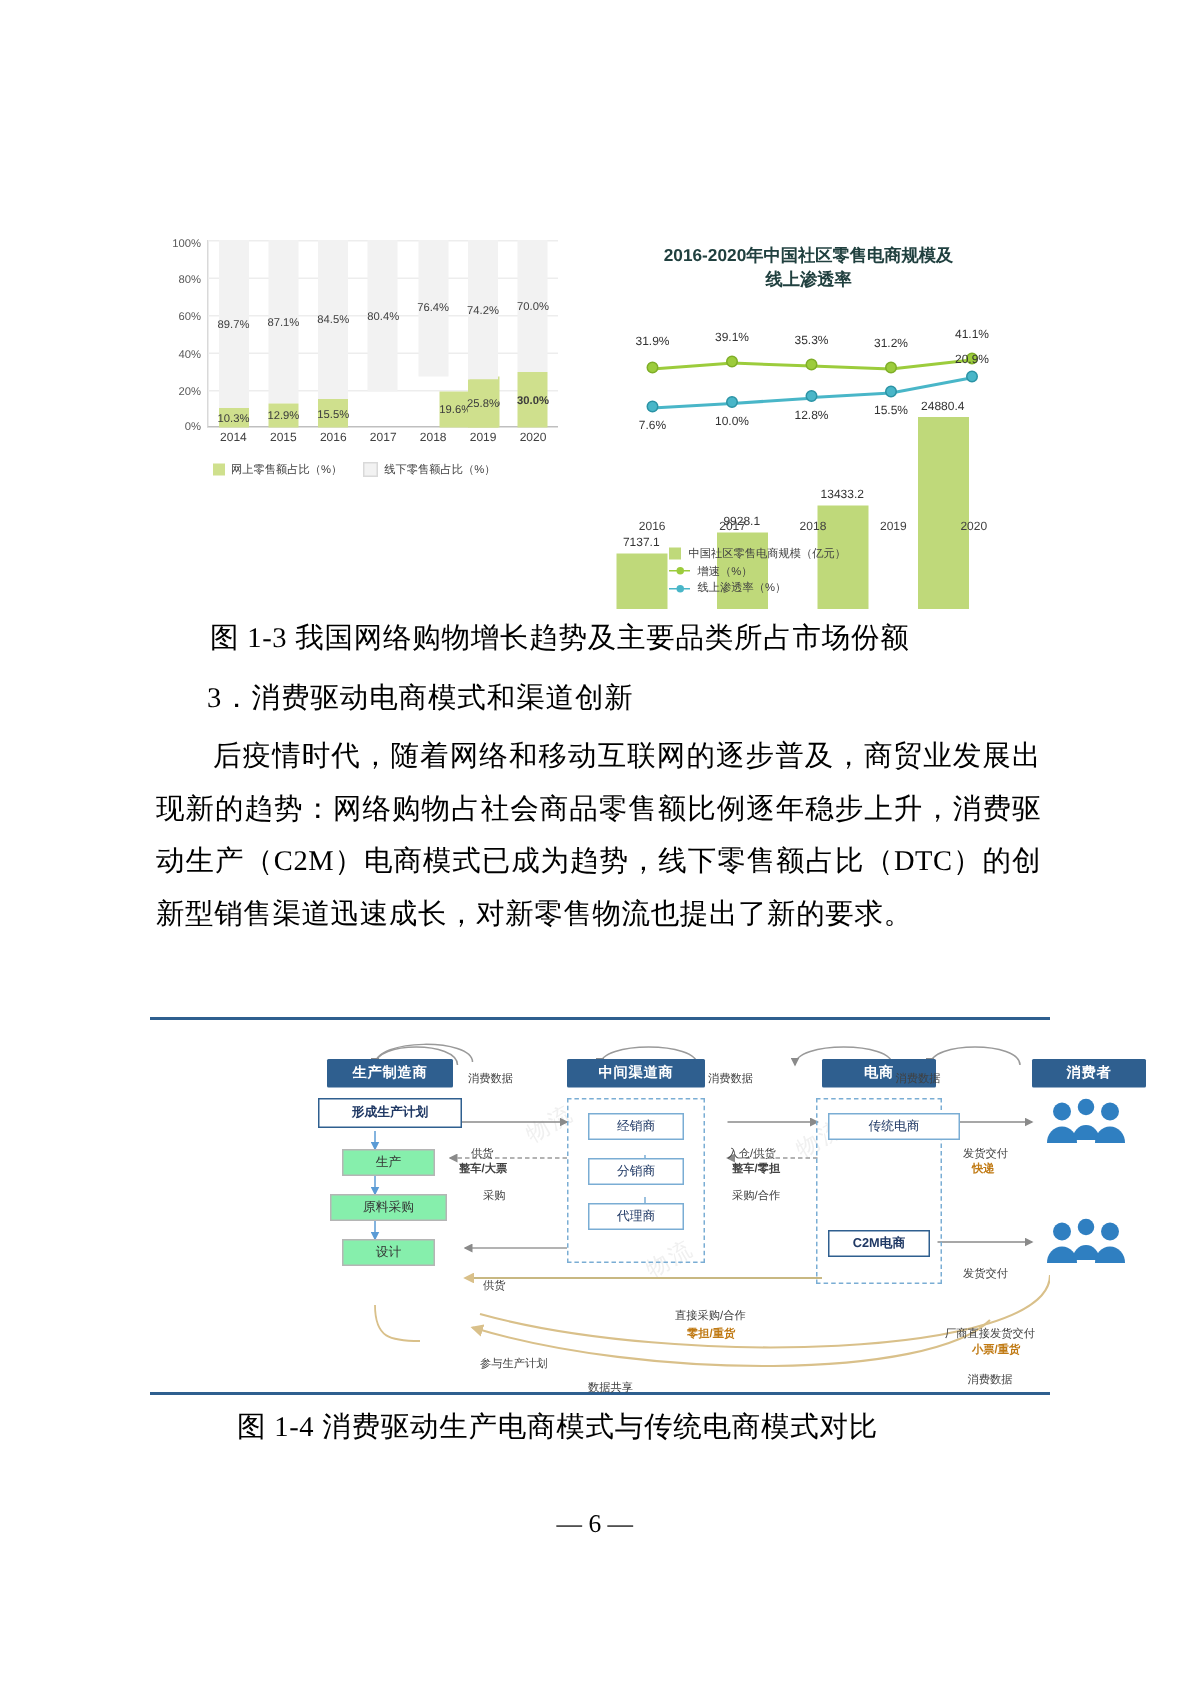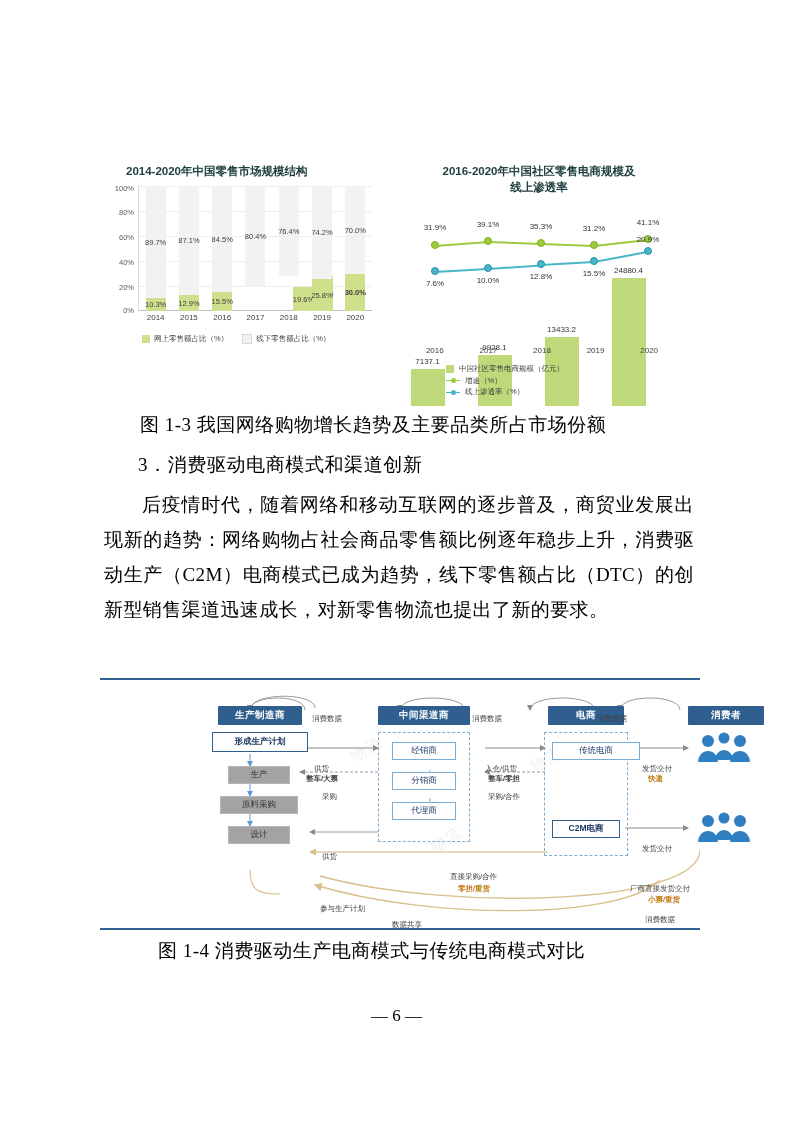--- a/index.html
+++ b/index.html
@@ -317,21 +317,21 @@
     letter-spacing: 0.5px;
   }
   .wbox {
     background: #ffffff;
     border: 1px solid #7aadd4;
     color: #1f3864;
     font-size: 8.5px;
     text-align: right;
   }
   .gbox {
-    background: #a3a3a3;
+    background: #86efac;
     border: 1px solid #b5b5b5;
     color: #333333;
     font-size: 8.5px;
   }
   .bbox {
     background: #ffffff;
     border: 1.3px solid #2f5f8f;
     color: #1f3864;
     font-size: 8.5px;
     font-weight: bold;
@@ -374,21 +374,20 @@
   }
 </style>
 </head>
 <body>
 
 <div class="page">
 
   <div class="fig13">
 
     <div class="chart-box chart-left">
-      <div class="chart-title left-title">2014-2020年中国零售市场规模结构</div>
       <div class="lc-plot">
         <div class="lc-ylabels">
           <span style="top:2px;">100%</span>
           <span style="top:26px;">80%</span>
           <span style="top:51px;">60%</span>
           <span style="top:76px;">40%</span>
           <span style="top:101px;">20%</span>
           <span style="top:124px;">0%</span>
         </div>
         <div class="lc-grid">

